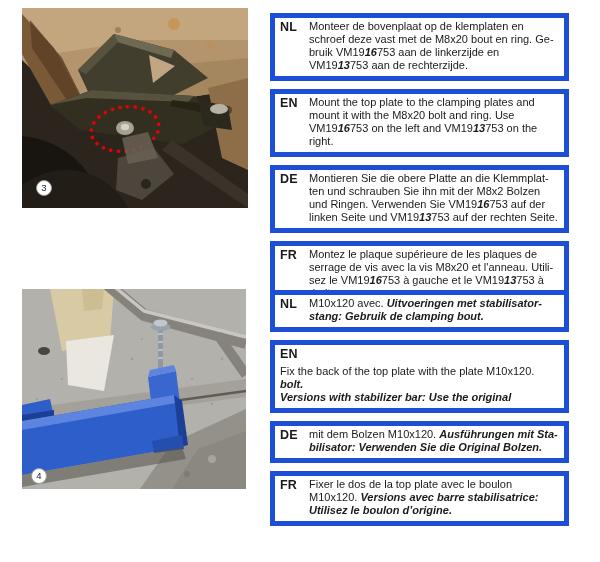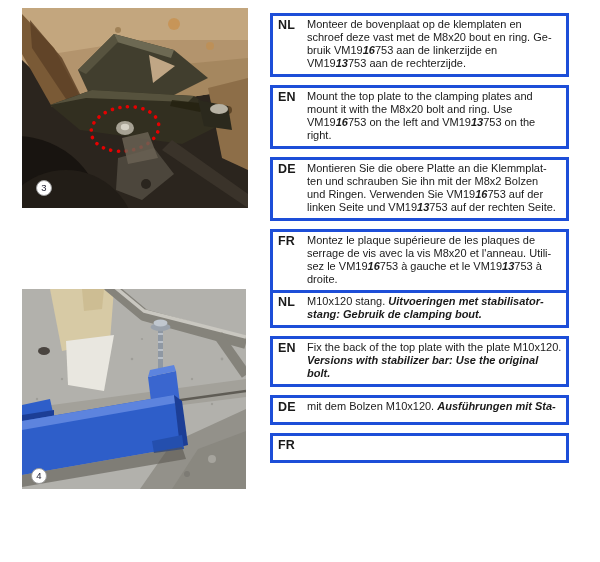--- a/index.html
+++ b/index.html
@@ -15,21 +15,21 @@
     position:absolute;width:16px;height:16px;border-radius:50%;
     background:#ffffff;border:1px solid #9a9a9a;box-sizing:border-box;
     font-size:9.5px;line-height:14px;text-align:center;color:#222233;
   }
   .badge-3{left:14px;top:172px;}
   .badge-4{left:9px;top:179px;}
   .textcol{position:absolute;left:270px;width:299px;}
   .col-1{top:13px;}
   .col-2{top:290px;}
   .block{
-    box-sizing:border-box;width:299px;border:3px solid #1d4ed8;
+    box-sizing:border-box;width:299px;border:5px solid #1d4ed8;
     margin:0 0 8px 0;padding:2px 2px 4px 5px;background:#ffffff;
   }
   .lang{
     display:inline-block;vertical-align:top;width:29px;
     font-weight:bold;font-size:12.5px;line-height:14px;letter-spacing:0.2px;
   }
   .text{display:inline-block;vertical-align:top;font-size:11px;line-height:13px;}
   .line{white-space:nowrap;}
   .line b{font-weight:bold;font-style:italic;}
 </style>
@@ -147,19 +147,19 @@
     <div class="badge badge-4">4</div>
   </figure>
 
   <div class="textcol col-1">
       <div class="block"><span class="lang">NL</span><div class="text"><div class="line"><span>Monteer de bovenplaat op de klemplaten en</span></div><div class="line"><span>schroef deze vast met de M8x20 bout en ring. Ge-</span></div><div class="line"><span>bruik VM19</span><b>16</b><span>753 aan de linkerzijde en</span></div><div class="line"><span>VM19</span><b>13</b><span>753 aan de rechterzijde.</span></div></div></div>
       <div class="block"><span class="lang">EN</span><div class="text"><div class="line"><span>Mount the top plate to the clamping plates and</span></div><div class="line"><span>mount it with the M8x20 bolt and ring. Use</span></div><div class="line"><span>VM19</span><b>16</b><span>753 on the left and VM19</span><b>13</b><span>753 on the</span></div><div class="line"><span>right.</span></div></div></div>
       <div class="block"><span class="lang">DE</span><div class="text"><div class="line"><span>Montieren Sie die obere Platte an die Klemmplat-</span></div><div class="line"><span>ten und schrauben Sie ihn mit der M8x2 Bolzen</span></div><div class="line"><span>und Ringen. Verwenden Sie VM19</span><b>16</b><span>753 auf der</span></div><div class="line"><span>linken Seite und VM19</span><b>13</b><span>753 auf der rechten Seite.</span></div></div></div>
       <div class="block"><span class="lang">FR</span><div class="text"><div class="line"><span>Montez le plaque supérieure de les plaques de</span></div><div class="line"><span>serrage de vis avec la vis M8x20 et l'anneau. Utili-</span></div><div class="line"><span>sez le VM19</span><b>16</b><span>753 à gauche et le VM19</span><b>13</b><span>753 à</span></div><div class="line"><span>droite.</span></div></div></div>
     </div>
   <div class="textcol col-2">
-      <div class="block"><span class="lang">NL</span><div class="text"><div class="line"><span>M10x120 stang. </span><b>Uitvoeringen met stabilisator-</b></div><div class="line"><b>stang: Gebruik de clamping bout.</b></div></div></div>
-      <div class="block"><span class="lang">EN</span><div class="text"><div class="line"><span>Fix the back of the top plate with the plate M10x120.</span></div><div class="line"><b>Versions with stabilizer bar: Use the original</b></div><div class="line"><b>bolt.</b></div></div></div>
-      <div class="block"><span class="lang">DE</span><div class="text"><div class="line"><span>mit dem Bolzen M10x120. </span><b>Ausführungen mit Sta-</b></div></div></div>
-      <div class="block"><span class="lang">FR</span></div>
+      <div class="block"><span class="lang">NL</span><div class="text"><div class="line"><span>M10x120 avec. </span><b>Uitvoeringen met stabilisator-</b></div><div class="line"><b>stang: Gebruik de clamping bout.</b></div></div></div>
+      <div class="block"><span class="lang">EN</span><div class="text"><div class="line"><span>Fix the back of the top plate with the plate M10x120.</span></div><div class="line"><b>bolt.</b></div><div class="line"><b>Versions with stabilizer bar: Use the original</b></div></div></div>
+      <div class="block"><span class="lang">DE</span><div class="text"><div class="line"><span>mit dem Bolzen M10x120. </span><b>Ausführungen mit Sta-</b></div><div class="line"><b>bilisator: Verwenden Sie die Original Bolzen.</b></div></div></div>
+      <div class="block"><span class="lang">FR</span><div class="text"><div class="line"><span>Fixer le dos de la top plate avec le boulon</span></div><div class="line"><span>M10x120. </span><b>Versions avec barre stabilisatrice:</b></div><div class="line"><b>Utilisez le boulon d’origine.</b></div></div></div>
     </div>
 
 </div>
 
 </body></html>

